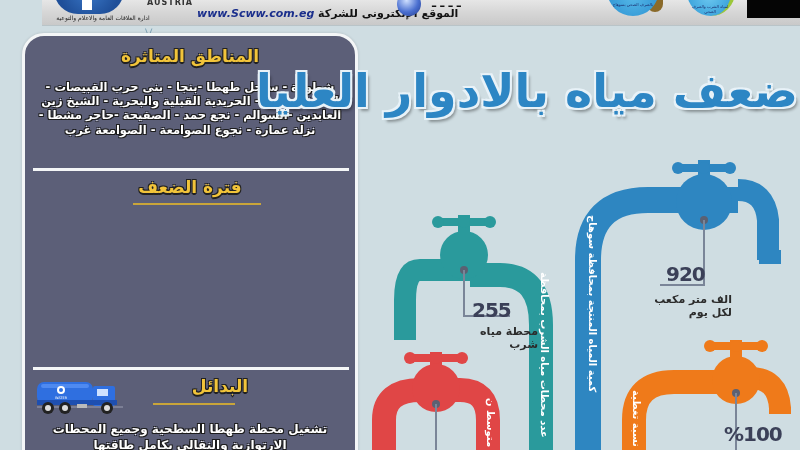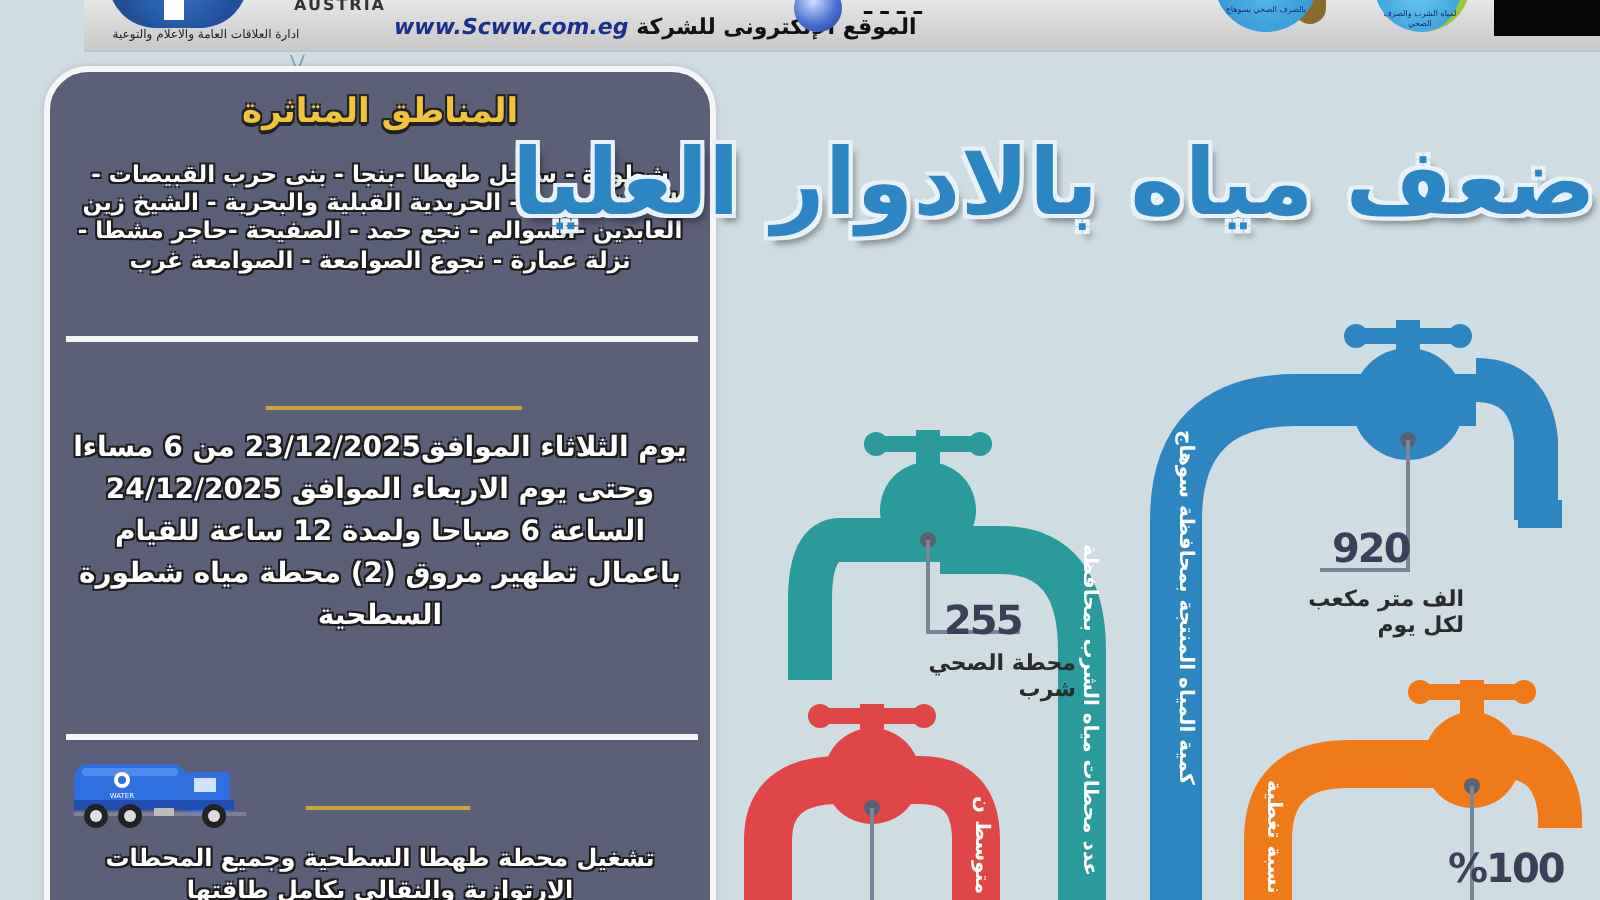--- a/index.html
+++ b/index.html
@@ -86,42 +86,43 @@
     </div>
   <div class="black-box"></div>
 </div>
 <div class="chev">⋁</div>
 
 <div class="panel">
   <div class="sec-title areas-title">المناطق المتاثرة</div>
   <div class="sec-body areas-body">شطورة - ساحل طهطا -بنجا - بنى حرب القبيصات - الشيخ مسعود - الحريدية القبلية والبحرية - الشيخ زين العابدين -السوالم - نجع حمد - الصفيحة -حاجر مشطا - نزلة عمارة - نجوع الصوامعة - الصوامعة غرب</div>
   <div class="divider d1"></div>
 
+  <div class="sec-title period-title">فترة الضعف</div>
   <div class="period-underline"></div>
-  <div class="sec-body period-body">يوم الثلاثاء الموافق23/12/2025 من 6 مساءا وحتى يوم الاربعاء الموافق 24/12/2025 الساعة 6 صباحا ولمدة 12 ساعة للقيام باعمال تطهير مروق (2) محطة مياه شطورة السطحية</div>
   <div class="divider d2"></div>
 
   <svg class="truck" viewBox="0 0 92 46">
     <rect x="2" y="32" width="86" height="2" fill="#7c7f95"></rect>
     <rect x="2" y="8" width="56" height="22" rx="7" fill="#2f6fe0"></rect>
     <rect x="6" y="10" width="48" height="4" rx="2" fill="#4f8af0"></rect>
     <rect x="58" y="12" width="22" height="20" rx="2" fill="#2f6fe0"></rect>
     <rect x="62" y="15" width="11" height="7" fill="#cfe2ff"></rect>
     <rect x="2" y="26" width="80" height="5" fill="#1e4fb0"></rect>
     <circle cx="26" cy="16" r="4" fill="#fff"></circle>
     <circle cx="26" cy="16" r="2" fill="#2f6fe0"></circle>
     <text x="26" y="25" font-size="3.5" fill="#fff" text-anchor="middle" font-family="DejaVu Sans, sans-serif">WATER</text>
     <circle cx="13" cy="34" r="6" fill="#222"></circle>
       <circle cx="13" cy="34" r="3" fill="#ddd"></circle>
     <circle cx="30" cy="34" r="6" fill="#222"></circle>
       <circle cx="30" cy="34" r="3" fill="#ddd"></circle>
     <circle cx="72" cy="34" r="6" fill="#222"></circle>
       <circle cx="72" cy="34" r="3" fill="#ddd"></circle>
     <rect x="42" y="30" width="10" height="4" fill="#bbb"></rect>
   </svg>
+  <div class="sec-title alt-title">البدائل</div>
   <div class="alt-underline"></div>
   <div class="sec-body alt-body">تشغيل محطة طهطا السطحية وجميع المحطات الارتوازية والنقالي بكامل طاقتها</div>
 </div>
 
 <div class="headline">ضعف مياه بالادوار العليا</div>
 
 <div class="faucets">
   <svg width="440" height="300" viewBox="0 0 440 300" style="position:absolute;left:0;top:0">
 
     <g>
@@ -173,21 +174,21 @@
       <circle cx="350" cy="196" r="6" fill="#ef7a1a"></circle>
         <circle cx="376" cy="196" r="6" fill="#ef7a1a"></circle>
         <circle cx="402" cy="196" r="6" fill="#ef7a1a"></circle>
       <circle cx="376" cy="243" r="4" fill="#5b6172"></circle>
       <polyline points="376,243 376,300" stroke="#7a8598" stroke-width="2" fill="none"></polyline>
     </g>
   </svg>
 
   <div class="vlabel" style="left:190px;top:122px">عدد محطات مياه الشرب بمحافظة</div>
   <div class="value" style="left:112px;top:148px">255</div>
-  <div class="unit" style="left:88px;top:175px;width:90px">محطة الصحي شرب</div>
+  <div class="unit" style="left:88px;top:175px;width:90px">محطة مياه شرب</div>
 
   <div class="vlabel" style="left:238px;top:65px">كمية المياه المنتجة بمحافظة سوهاج</div>
   <div class="value" style="left:306px;top:112px">920</div>
   <div class="unit" style="left:292px;top:143px;width:80px">الف متر مكعب</div>
   <div class="unit" style="left:292px;top:156px;width:80px">لكل يوم</div>
 
   <div class="vlabel" style="left:136px;top:248px">متوسط ن</div>
 
   <div class="vlabel" style="left:282px;top:240px">نسبة تغطية</div>
   <div class="value" style="left:364px;top:272px">%100</div>

